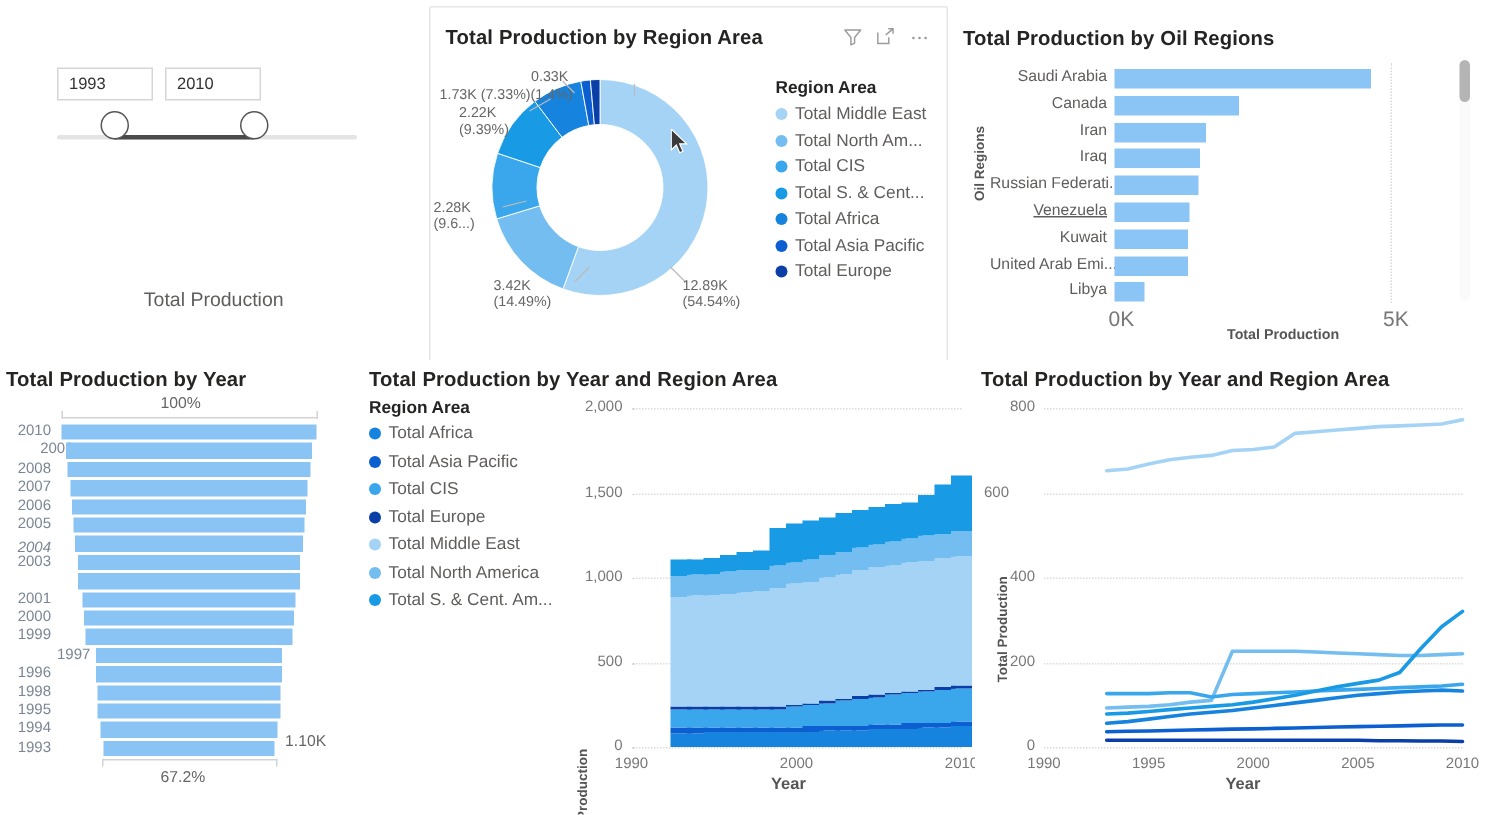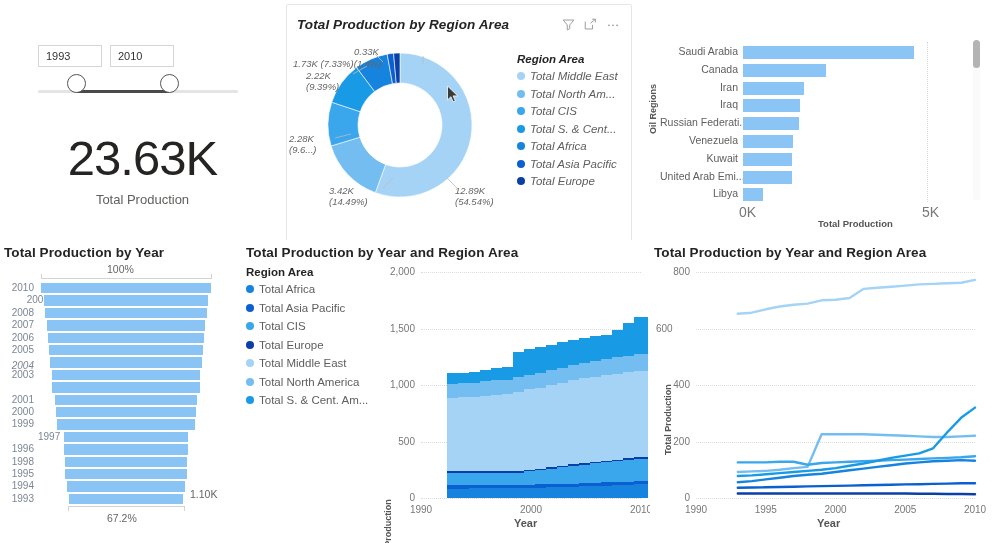--- a/index.html
+++ b/index.html
@@ -106,25 +106,24 @@
     </div>
     <div style="position:absolute;left:38px;top:82px;width:200px;height:20px;">
       <div class="slider-track" style="left:0;top:8px;width:200px;"></div>
       <div class="slider-fill" style="left:38px;top:8px;width:93px;"></div>
       <div class="slider-handle" style="left:29px;"></div>
       <div class="slider-handle" style="left:122px;"></div>
     </div>
   </div>
 
   <div class="tile" style="left:0;top:110px;width:285px;height:115px;">
-    <div class="kpi-value" style="left:0;right:0;text-align:center;top:20px;">23.63K</div>
     <div class="kpi-label" style="left:0;right:0;text-align:center;top:82px;">Total Production</div>
   </div>
 
-  <div class="tile tile-bordered" style="left:286px;top:4px;width:346px;height:251px;font-style:italic;">
+  <div class="tile tile-bordered" style="left:286px;top:4px;width:346px;height:251px;">
     <div class="tile-title" style="position:absolute;left:10px;top:12px;">Total Production by Region Area</div>
 
     <div class="hdr-icons" style="right:11px;top:13px;">
       <span>
         <svg width="13" height="13" viewBox="0 0 16 16">
             <path d="M1.5 2.5h13L9.5 8.6v4.6l-3 1.5V8.6z" fill="none" stroke="#9b9b9b" stroke-width="1.2" stroke-linejoin="round"></path>
           </svg>
       </span>
       <span>
         <svg width="13" height="13" viewBox="0 0 16 16">
@@ -214,35 +213,36 @@
           </div>
           <div class="legend-item">
             <span class="legend-dot" style="background:#0a3fa8"></span>
       <span class="legend-text">Total Europe</span>
           </div>
         </div>
     </div>
   </div>
 
   <div class="tile" style="left:636px;top:4px;width:365px;height:222px;">
+    <div class="tile-title" style="position:absolute;left:6px;top:14px;">Total Production by Oil Regions</div>
 
     <div class="axis-title-v" style="left:12px;top:130px;">Oil Regions</div>
 
     <div id="hbar-rows">
         <div class="hbar-cat" style="position: absolute; left: 24px; top: 41px; width: 78px;">Saudi Arabia</div>
         <div class="hbar-fill" style="position: absolute; left: 107px; top: 42px; width: 171.12px; background: rgb(139, 197, 245);"></div>
         <div class="hbar-cat" style="position: absolute; left: 24px; top: 58.8px; width: 78px;">Canada</div>
         <div class="hbar-fill" style="position: absolute; left: 107px; top: 59.8px; width: 82.8px; background: rgb(139, 197, 245);"></div>
         <div class="hbar-cat" style="position: absolute; left: 24px; top: 76.6px; width: 78px;">Iran</div>
         <div class="hbar-fill" style="position: absolute; left: 107px; top: 77.6px; width: 60.72px; background: rgb(139, 197, 245);"></div>
         <div class="hbar-cat" style="position: absolute; left: 24px; top: 94.4px; width: 78px;">Iraq</div>
         <div class="hbar-fill" style="position: absolute; left: 107px; top: 95.4px; width: 57.04px; background: rgb(139, 197, 245);"></div>
         <div class="hbar-cat" style="position: absolute; left: 24px; top: 112.2px; width: 78px;">Russian Federati...</div>
         <div class="hbar-fill" style="position: absolute; left: 107px; top: 113.2px; width: 56.304px; background: rgb(139, 197, 245);"></div>
-        <div class="hbar-cat" style="position: absolute; left: 24px; top: 130px; width: 78px;">Venezuela</div>
+        <div class="hbar-cat" style="position: absolute; left: 24px; top: 130px; width: 78px; text-decoration: underline;">Venezuela</div>
         <div class="hbar-fill" style="position: absolute; left: 107px; top: 131px; width: 50.416px; background: rgb(139, 197, 245);"></div>
         <div class="hbar-cat" style="position: absolute; left: 24px; top: 147.8px; width: 78px;">Kuwait</div>
         <div class="hbar-fill" style="position: absolute; left: 107px; top: 148.8px; width: 48.944px; background: rgb(139, 197, 245);"></div>
         <div class="hbar-cat" style="position: absolute; left: 24px; top: 165.6px; width: 78px;">United Arab Emi...</div>
         <div class="hbar-fill" style="position: absolute; left: 107px; top: 166.6px; width: 48.576px; background: rgb(139, 197, 245);"></div>
         <div class="hbar-cat" style="position: absolute; left: 24px; top: 183.4px; width: 78px;">Libya</div>
         <div class="hbar-fill" style="position: absolute; left: 107px; top: 184.4px; width: 20.24px; background: rgb(139, 197, 245);"></div>
       </div>
 
     <div class="dotted-v" style="left:291px;top:38px;height:160px;"></div>

